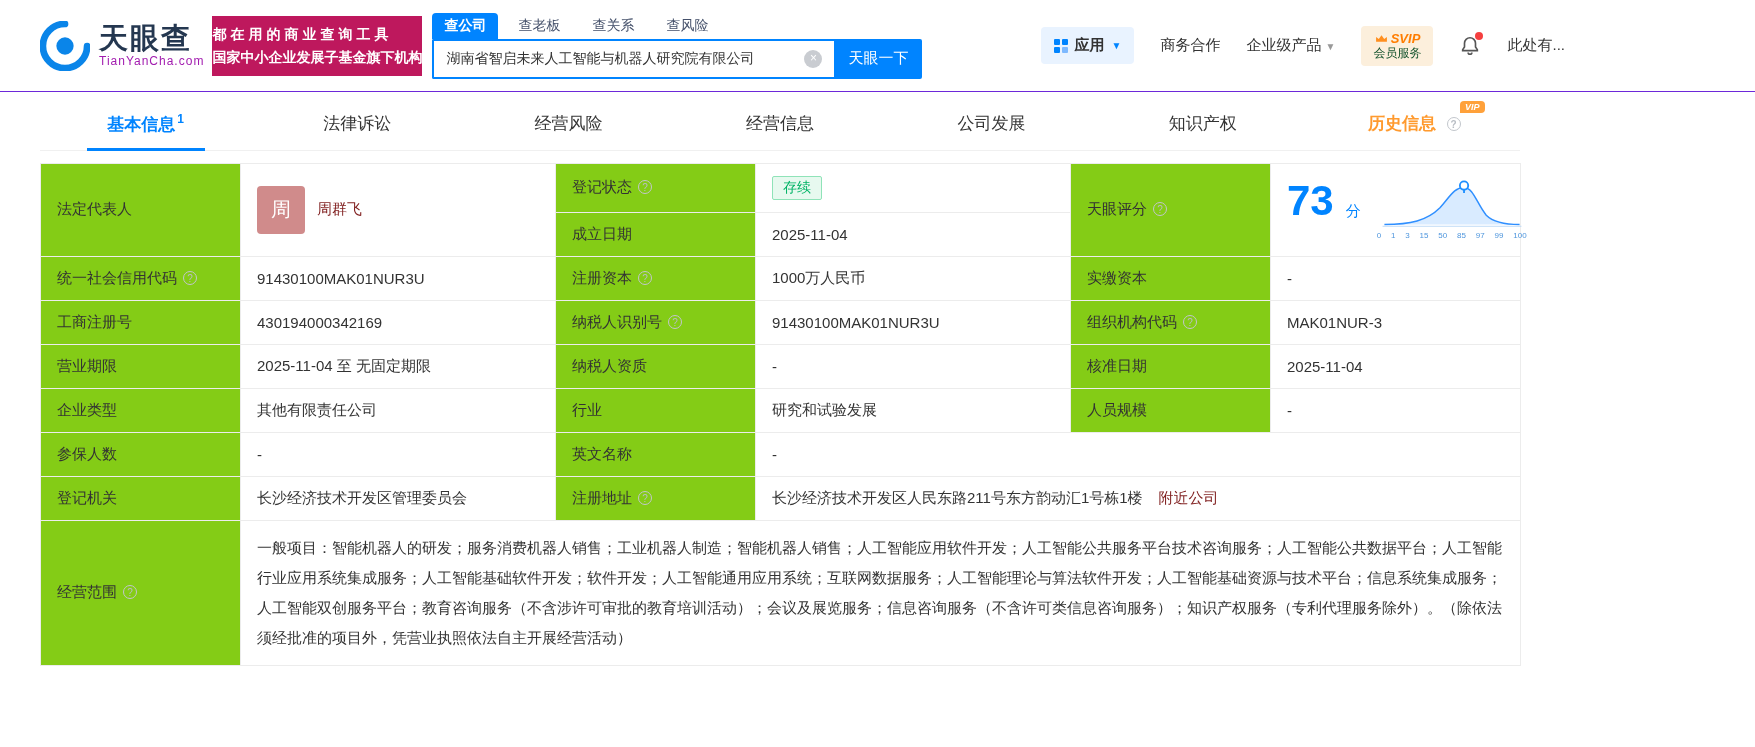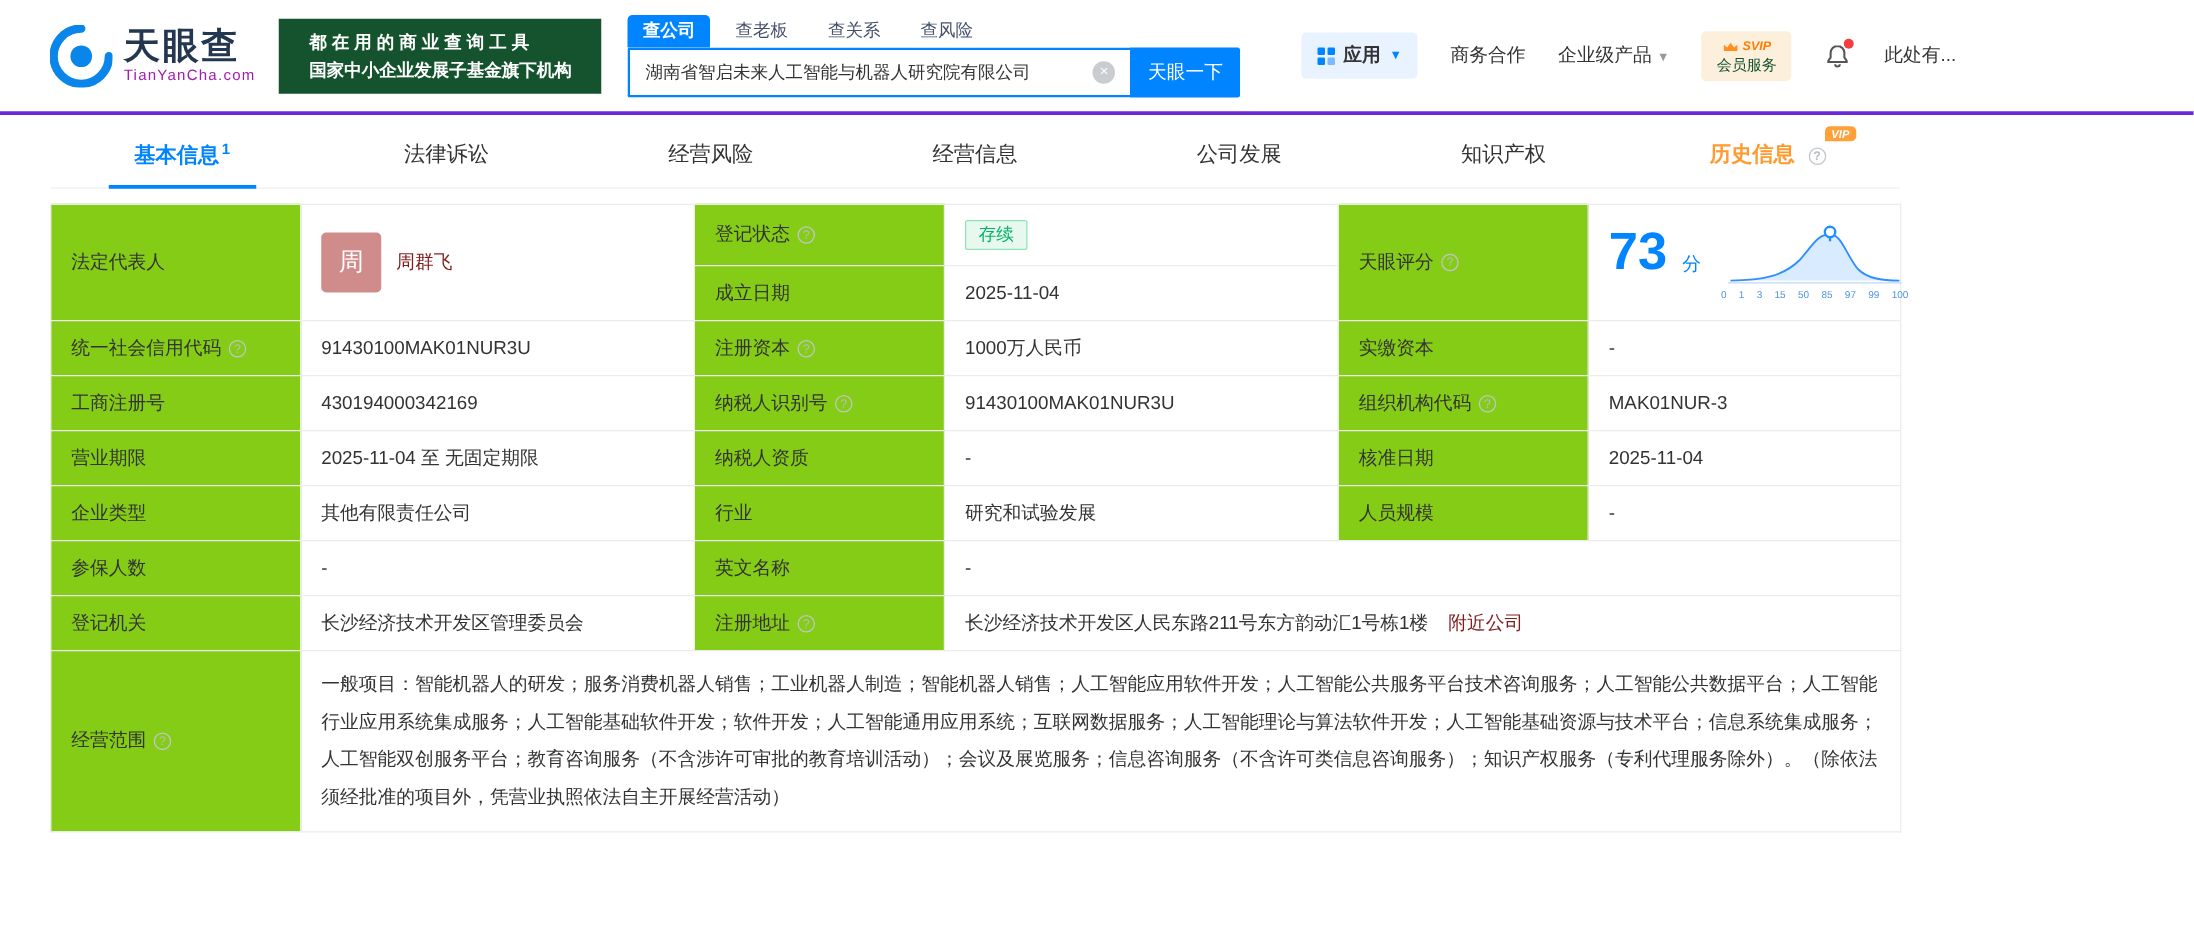--- a/index.html
+++ b/index.html
@@ -1,46 +1,46 @@
 <!DOCTYPE html>
 <html><head>
 <meta charset="utf-8">
 <style>
   *{box-sizing:border-box;margin:0;padding:0}
   html,body{background:#fff}
   body{font-family:"Liberation Sans","DejaVu Sans",sans-serif;color:#333;width:1755px;min-height:747px}
   a{text-decoration:none}
 
   
-  .topbar{display:flex;align-items:center;height:92px;padding:0 190px 0 40px;gap:19px;border-bottom:3px solid #6d28d9;background:#fff}
+  .topbar{display:flex;align-items:center;height:92px;padding:0 190px 0 40px;gap:8px;border-bottom:1px solid #6d28d9;background:#fff}
   .logo{display:flex;align-items:center;gap:9px;cursor:pointer}
   .logo svg{width:50px;height:50px}
   .brand{font-size:29px;font-weight:bold;color:#243750;letter-spacing:2px;line-height:1.1}
   .domain{font-size:12px;color:#a21caf;letter-spacing:1px}
-  .slogan{background:#14532d;color:#fff;padding:7px 24px;font-size:14px;line-height:23px;font-weight:bold;white-space:nowrap}
+  .slogan{background:#be185d;color:#fff;padding:7px 0;font-size:14px;line-height:23px;font-weight:bold;white-space:nowrap}
   .slogan .l1{letter-spacing:4px}
   .search-block{display:flex;flex-direction:column;margin-left:2px}
   .search-tabs{display:flex;gap:8px;align-items:flex-end}
   .stab{font-size:14px;color:#44506a;padding:4px 12px;cursor:pointer}
   .stab.active{background:#0084ff;color:#fff;border-radius:4px 4px 0 0;font-weight:bold}
   .search-row{display:flex}
   .search-input-wrap{position:relative;width:402px}
   input.search{width:100%;height:40px;border:2px solid #0084ff;border-right:none;padding:0 40px 0 12px;font-size:14px;color:#333;outline:none;border-radius:2px 0 0 2px;font-family:inherit}
   .clear{position:absolute;right:12px;top:11px;width:18px;height:18px;border-radius:50%;background:#c9ccd1;color:#fff;font-size:12px;line-height:17px;text-align:center;cursor:pointer}
   .search-btn{width:88px;height:40px;background:#0084ff;color:#fff;border:none;font-size:15px;cursor:pointer;border-radius:0 2px 2px 0;font-family:inherit}
   .right-nav{display:flex;align-items:center;gap:26px;margin-left:auto;font-size:15px;white-space:nowrap}
   .app-btn{display:flex;align-items:center;gap:7px;background:#e9f3ff;border-radius:4px;padding:9px 13px;cursor:pointer;font-weight:bold;color:#333}
   .grid-icon{display:grid;grid-template-columns:6px 6px;grid-gap:2px}
   .grid-icon i{width:6px;height:6px;background:#0084ff;border-radius:1px}
   .grid-icon i:nth-child(4){background:#7db9ff}
   .caret{font-size:10px;color:#0084ff}
   .caret.gray{color:#999}
   .navlink{color:#333;cursor:pointer}
   .svip{background:#fcefdc;border-radius:4px;padding:5px 12px;text-align:center;cursor:pointer;line-height:15px}
-  .svip-top{color:#ff7d00;font-weight:bold;font-size:10px;font-style:italic;display:flex;align-items:center;gap:3px;justify-content:center}
+  .svip-top{color:#ff7d00;font-weight:bold;font-size:13px;font-style:italic;display:flex;align-items:center;gap:3px;justify-content:center}
   .svip-bottom{color:#14532d;font-size:12px}
   .bell{position:relative;cursor:pointer;line-height:0}
   .bell .dot{position:absolute;top:-3px;right:-2px;width:8px;height:8px;border-radius:50%;background:#f53f3f}
 
   
   .tabs{display:flex;margin:4px 40px 0;width:1480px;background:#fff;border-bottom:1px solid #f0f0f0}
   .tab{flex:1;text-align:center;font-size:17px;color:#333;padding:16px 0 14px;cursor:pointer;position:relative}
   .tab.active{color:#0084ff;font-weight:bold}
   .tab.active::after{content:"";position:absolute;left:22%;right:22%;bottom:-1px;height:3px;background:#0084ff}
   .sup{font-size:12px;color:#0084ff;vertical-align:super;margin-left:2px}

